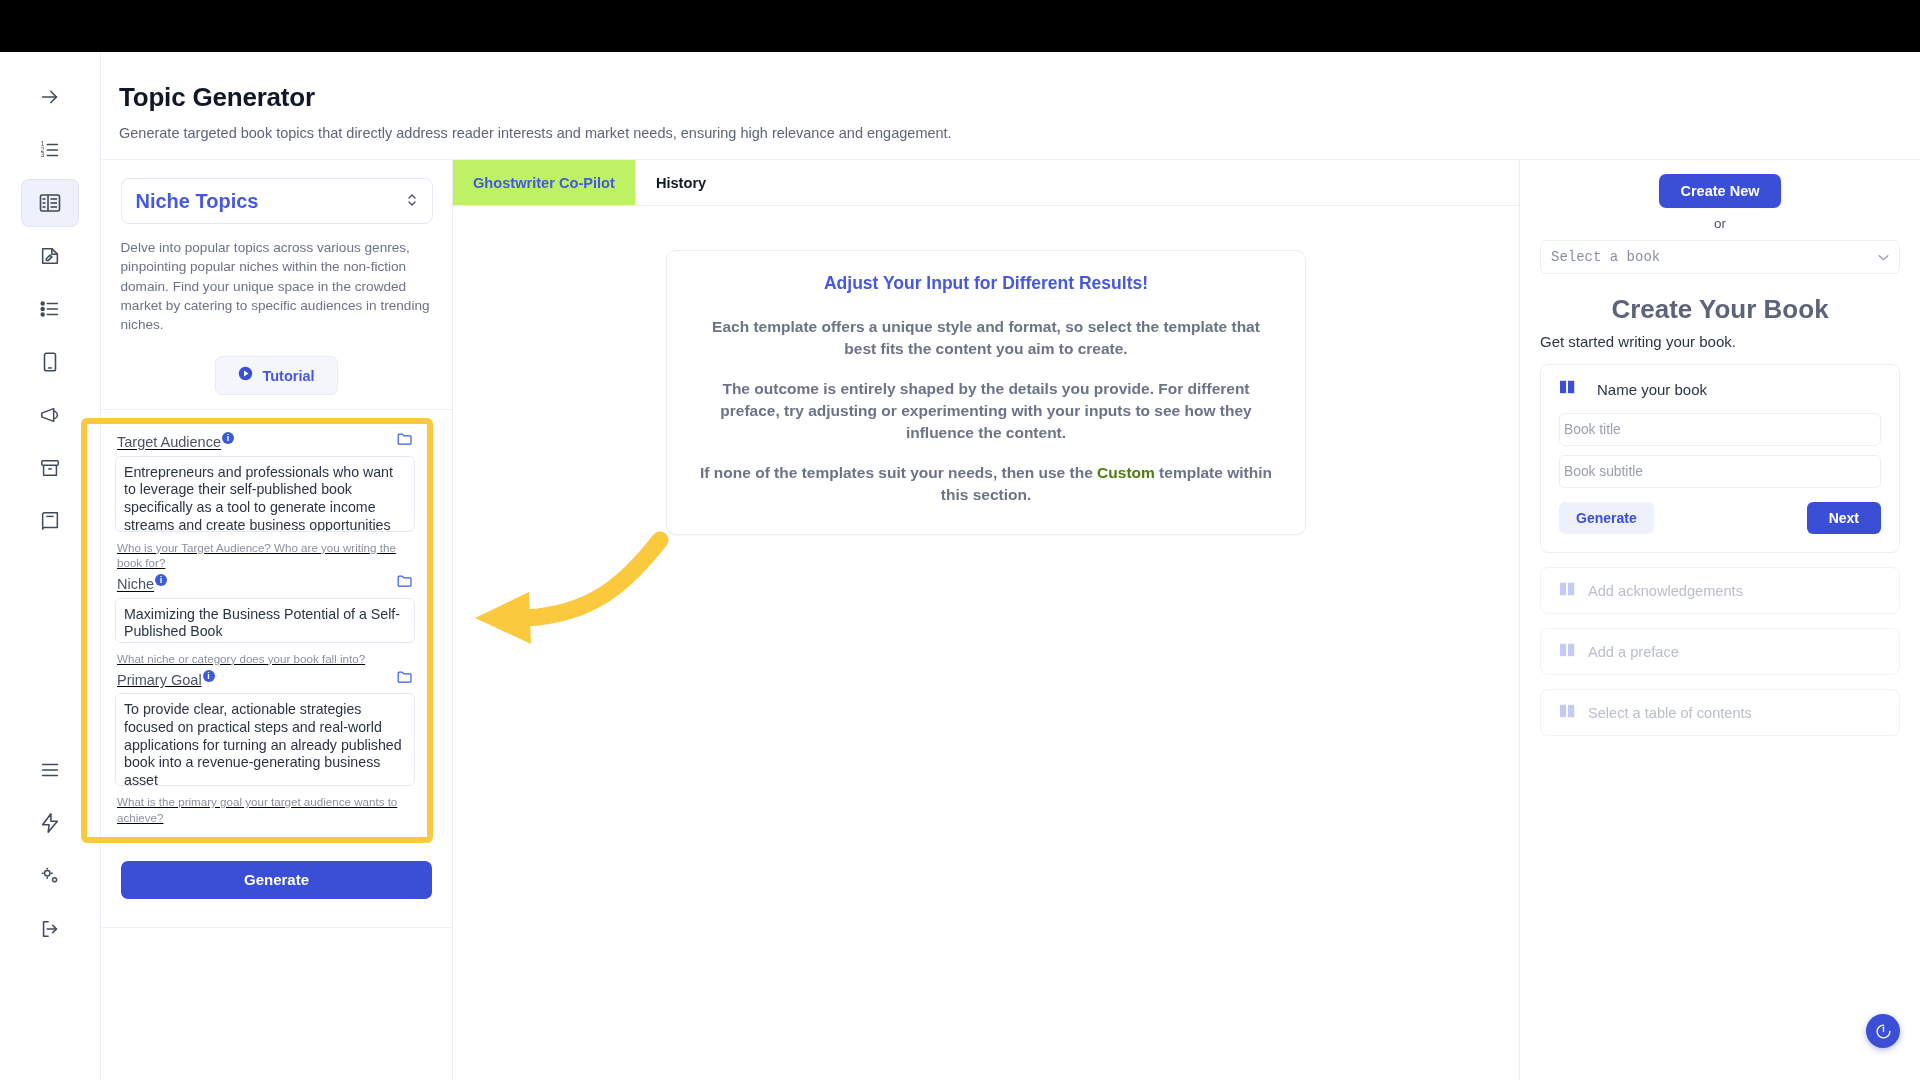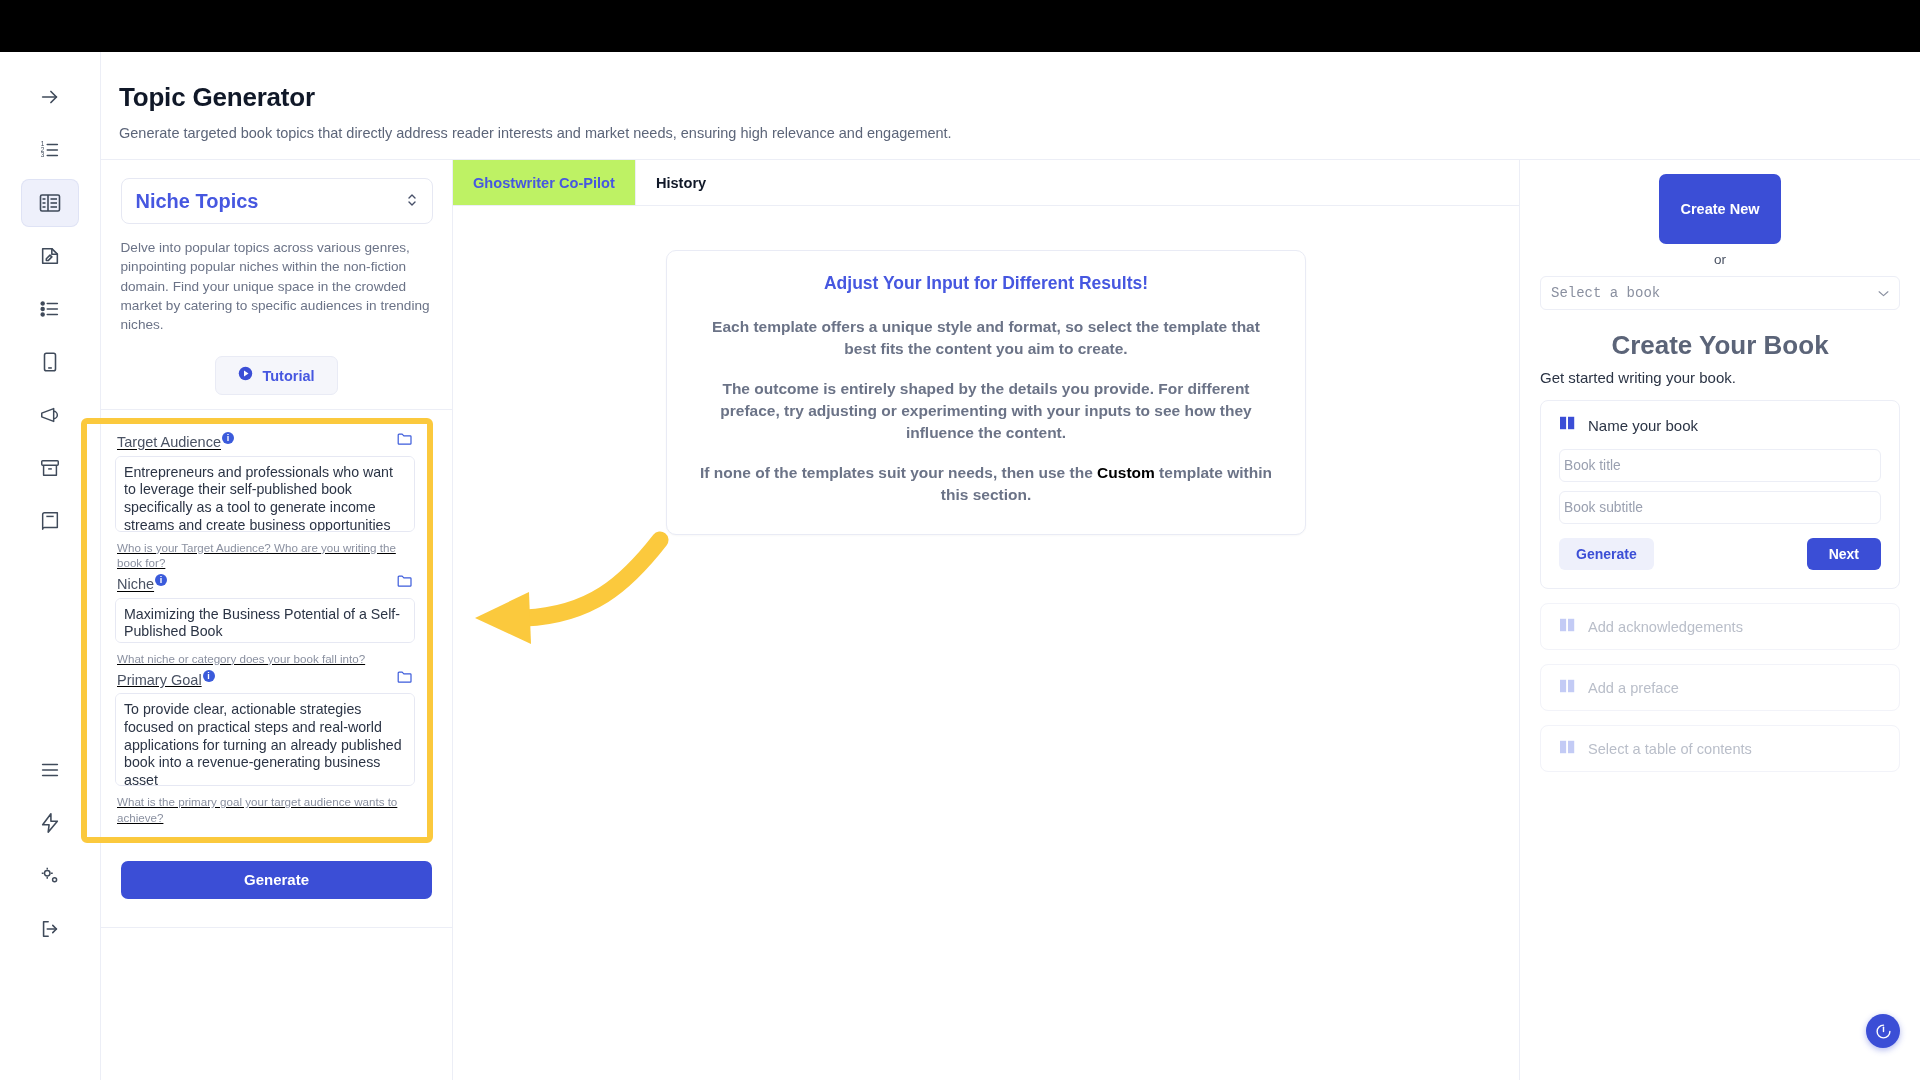--- a/index.html
+++ b/index.html
@@ -123,44 +123,44 @@
   .tab.plain { background: #fff; color: #101828; border-right: none; }
   .info-card-area { flex: 1 1 auto; display: flex; justify-content: center; padding-top: 44px; }
   .info-card {
     width: 640px; border: 1px solid #e9ebf5; border-radius: 10px;
     padding: 22px 30px 28px 30px; background: #fff; height: fit-content;
     box-shadow: 0 1px 2px rgba(16,24,40,.03);
   }
   .info-title { color: #4657e0; font-size: 17.5px; font-weight: bold; text-align: center; margin-bottom: 22px;}
   .info-p { color: #6b7387; font-size: 15.5px; font-weight: bold; line-height: 1.42; text-align: center; margin-bottom: 18px;}
   .info-p:last-child { margin-bottom: 0; }
-  .info-p .accent { color: #000000; }
+  .info-p .accent { color: #4d7c0f; }
 
   
   .right-panel {
     width: 400px; flex: 0 0 400px; background: #fff; padding: 14px 20px 0 20px;
   }
   .create-new-wrap { display: flex; justify-content: center; }
   .create-new {
     background: #3b4ed6; color: #fff; border: none; border-radius: 7px;
-    padding: 27px 22px; font-size: 14.5px; font-weight: bold; cursor: pointer;
+    padding: 9px 22px; font-size: 14.5px; font-weight: bold; cursor: pointer;
     font-family: "Liberation Sans", sans-serif;
   }
   .or { text-align: center; font-size: 13.5px; color: #4a5263; margin: 8px 0 9px; }
   .book-select {
     width: 100%; height: 34px; border: 1px solid #eceef6; border-radius: 6px;
     display: flex; align-items: center; justify-content: space-between;
     padding: 0 10px; font-size: 14px; color: #8a90a0; background: #fff; cursor: pointer; font-family: Liberation Mono, monospace;
   }
   .cyb-title { text-align: center; font-size: 26px; font-weight: bold; color: #5b6478; margin-top: 20px; }
   .cyb-sub { text-align: left; font-size: 15px; color: #2b3445; margin-top: 8px; }
   .book-card {
     margin-top: 14px; border: 1px solid #eceef6; border-radius: 8px; padding: 14px 18px 18px 18px;
   }
-  .book-card-head { display: flex; align-items: center; gap: 11px; margin-bottom: 14px; }
+  .book-card-head { display: flex; align-items: center; gap: 20px; margin-bottom: 14px; }
   .book-card-head .t { font-size: 15px; color: #2b3445; }
   .bi { width: 100%; height: 33px; border: 1px solid #eceef6; border-radius: 6px;
        padding: 0 4px; font-size: 13.8px; color: #2b3445; outline: none; background:#fff;
        font-family: "Liberation Sans", sans-serif; margin-bottom: 9px; }
   .bi::placeholder { color: #9aa0b0; }
   .card-actions { display: flex; align-items: center; justify-content: space-between; margin-top: 5px; }
   .btn-gen-ghost {
     background: #eef0fb; color: #3b4ed6; border: none; border-radius: 6px;
     padding: 8px 17px; font-size: 14px; font-weight: bold; cursor: pointer;
     font-family: "Liberation Sans", sans-serif;

